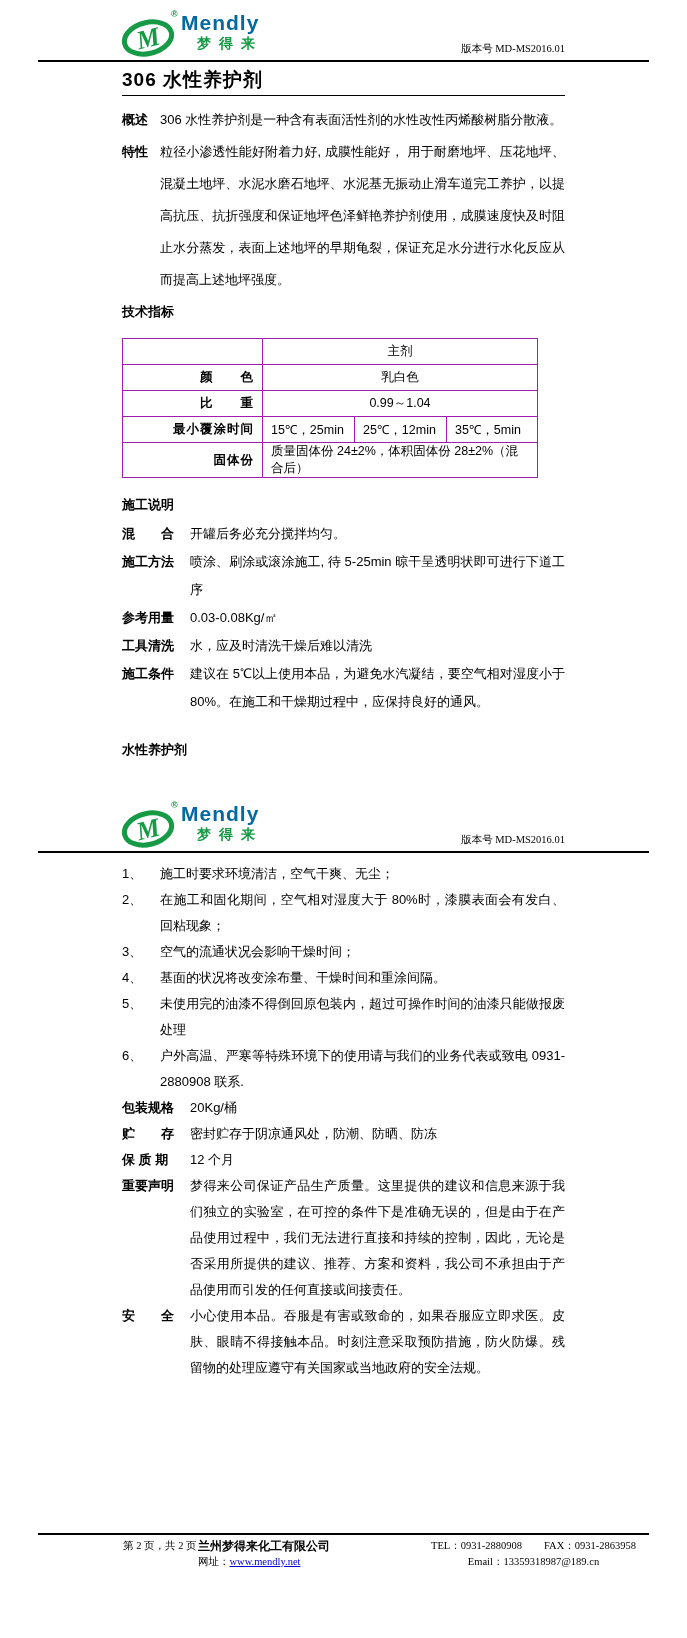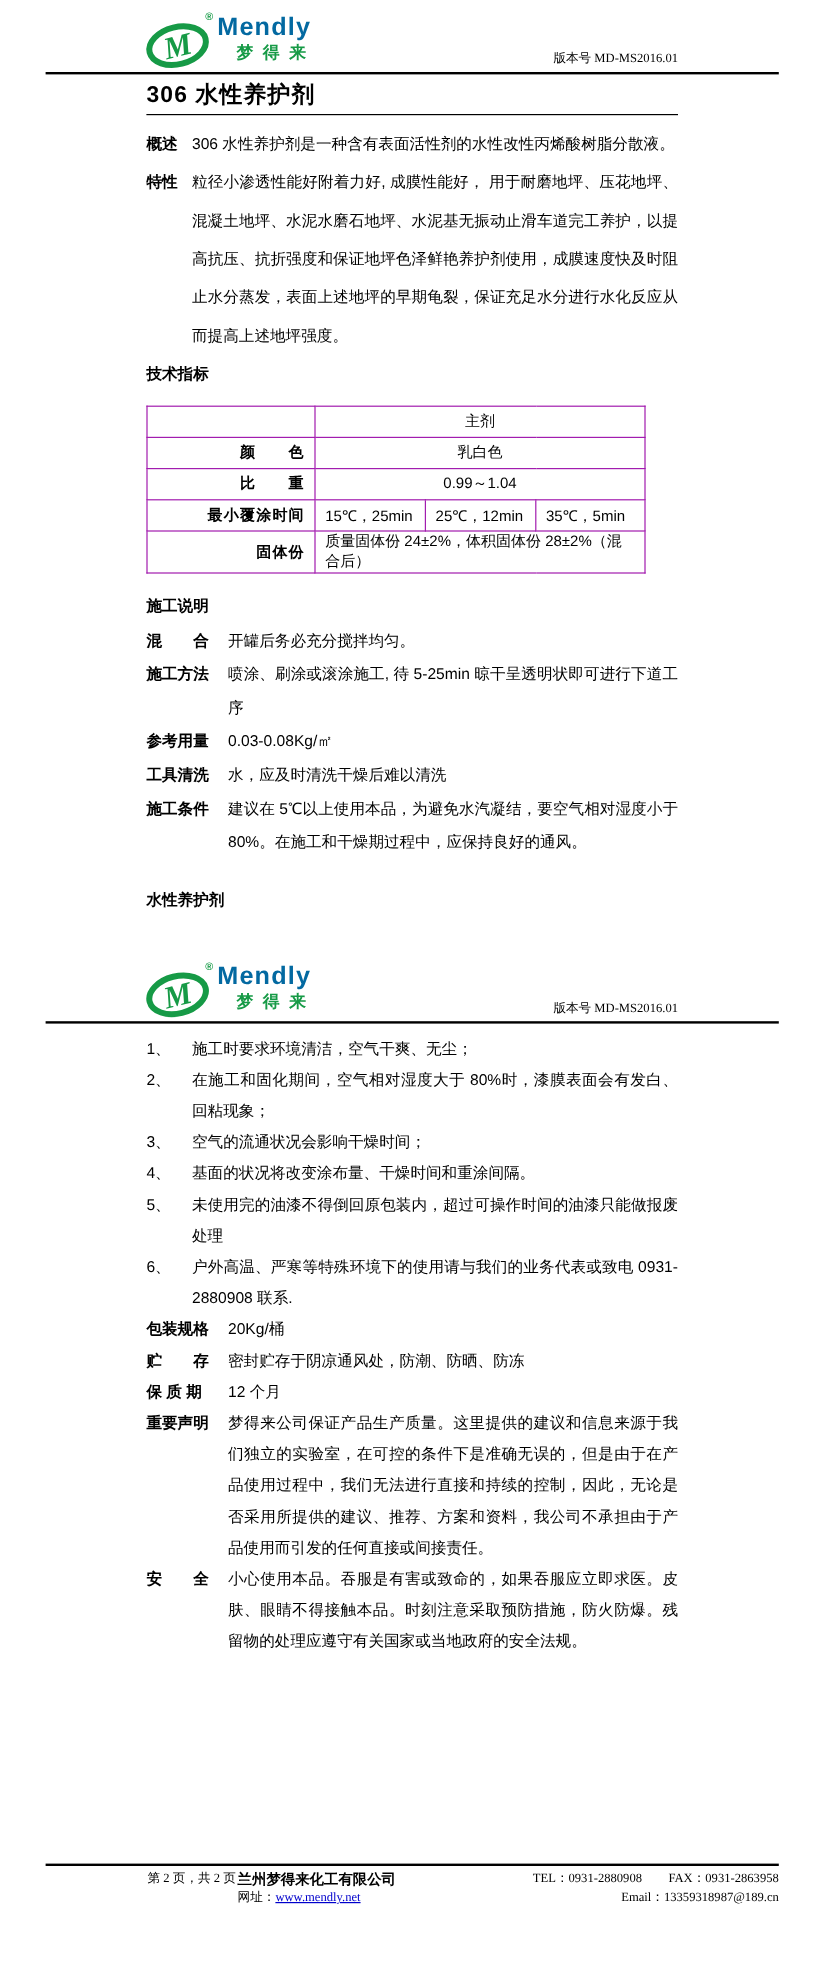--- a/index.html
+++ b/index.html
@@ -55,30 +55,30 @@
   .note-item { display:flex; line-height:26px; }
   .note-num { flex:0 0 38px; }
   .note-text { flex:1; text-align:justify; }
   .info-rows { margin:0 122px; }
   .info-row { display:flex; line-height:26px; }
   .info-label { font-weight:bold; flex:0 0 68px; }
   .info-text { flex:1; text-align:justify; }
 
   
   .page-footer { margin-top:auto; }
-  .page2 .page-footer { margin-bottom:48px; }
+  .page2 .page-footer { margin-bottom:68px; }
   .footer-rule { border-top:2px solid #000; margin:0 38px 3px 38px; }
   .footer-cols {
     display:flex; margin:0 38px; font-family:"Liberation Serif", serif;
     font-size:10.5px; line-height:16px;
   }
   .f-left { flex:0 0 160px; padding-left:85px; white-space:nowrap; }
   .f-center { flex:0 0 220px; text-align:left; }
   .f-company { font-weight:bold; font-size:12px; }
-  .f-right { flex:1; text-align:right; white-space:nowrap; }
+  .f-right { flex:1; text-align:center; white-space:nowrap; }
   .f-fax { margin-left:22px; }
   .f-link { color:#0000cc; text-decoration:underline; cursor:pointer; }
 </style>
 </head>
 <body>
 
 <div class="page page1">
 
   <div class="page-header">
     <div class="logo">

